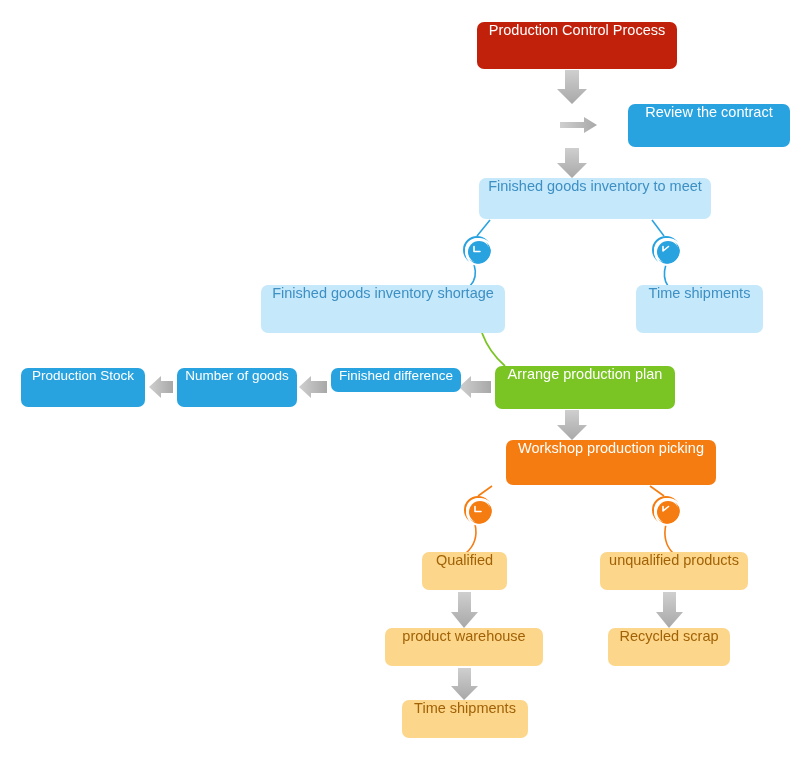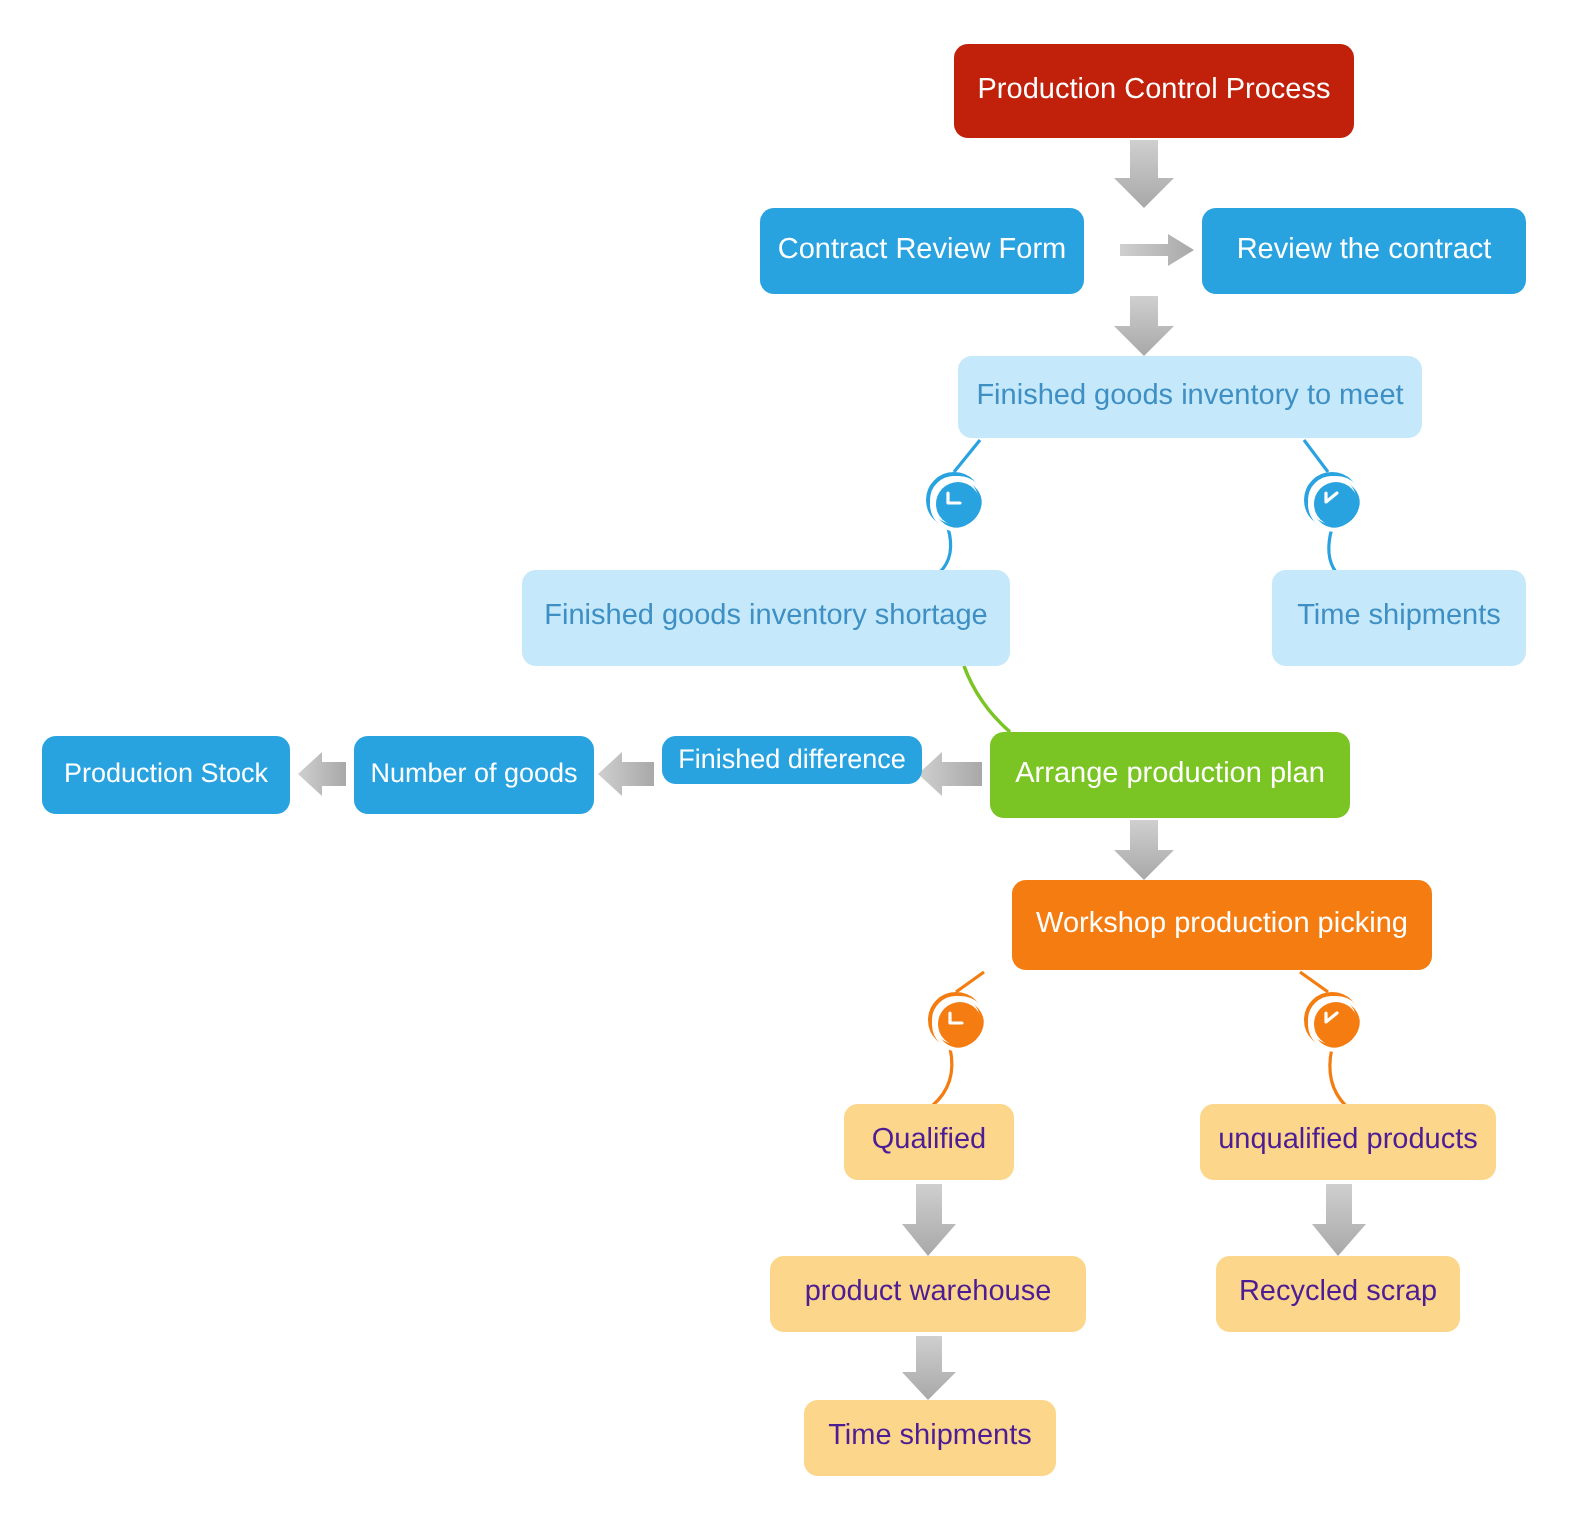--- a/index.html
+++ b/index.html
@@ -22,36 +22,35 @@
     left: 0;
     top: 0;
     width: 790px;
     height: 768px;
     pointer-events: none;
   }
   .node {
     position: absolute;
     box-sizing: border-box;
     display: flex;
-    align-items: center;
     justify-content: center;
     text-align: center;
     border-radius: 7px;
     font-size: 14.5px;
     line-height: 1.2;
     padding: 0 0;
     white-space: nowrap;
     z-index: 3;
   }
   .node.dark-red   { background: #c1200b; color: #ffffff; }
   .node.blue       { background: #29a3e0; color: #ffffff; }
   .node.light-blue { background: #c5e8fa; color: #3d8fc4; }
   .node.green      { background: #7ac424; color: #ffffff; }
   .node.orange     { background: #f57c10; color: #ffffff; }
-  .node.light-orange { background: #fcd68a; color: #4c1d95; }
+  .node.light-orange { background: #fcd68a; color: #a16207; }
 
   .badge {
     position: absolute;
     width: 28px;
     height: 28px;
     border-radius: 50%;
     box-sizing: border-box;
     display: flex;
     align-items: center;
     justify-content: center;
@@ -139,24 +138,21 @@
       <polygon points="663,592 676,592 676,612 683,612 669,628 656,612 663,612" fill="url(#grayGrad)"></polygon>
     </g>
     <g>
       <polygon points="458,668 471,668 471,686 478,686 464,700 451,686 458,686" fill="url(#grayGrad)"></polygon>
     </g>
   </svg>
 
   <div class="node dark-red" style="left:477px;top:22px;width:200px;height:47px;">
       <span>Production Control Process</span>
     </div>
-  <div class="node blue" style="left:380px;top:104px;width:162px;height:43px;">
-      <span>Contract Review Form</span>
-    </div>
-  <div class="node blue" style="left:601px;top:104px;width:162px;height:43px;">
+  <div class="node blue" style="left:628px;top:104px;width:162px;height:43px;">
       <span>Review the contract</span>
     </div>
   <div class="node light-blue" style="left:455px;top:178px;width:232px;height:41px;margin-left:24px;">
       <span>Finished goods inventory to meet</span>
     </div>
   <div class="node light-blue" style="left:261px;top:285px;width:244px;height:48px;">
       <span>Finished goods inventory shortage</span>
     </div>
   <div class="node light-blue" style="left:636px;top:285px;width:127px;height:48px;">
       <span>Time shipments</span>

